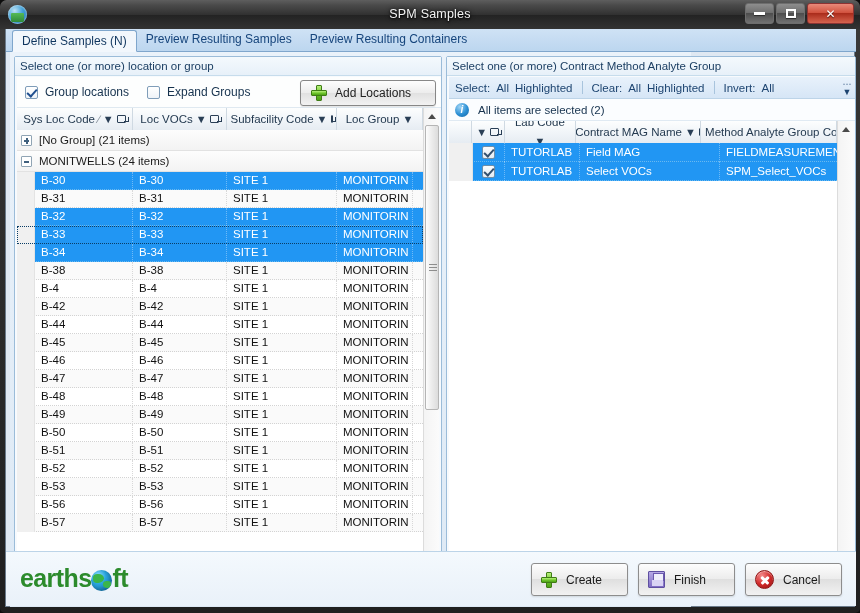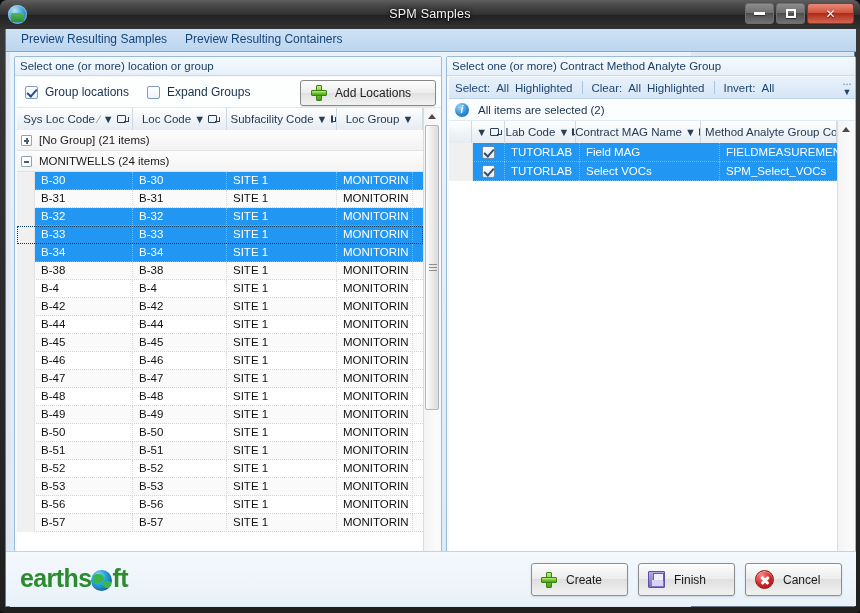--- a/index.html
+++ b/index.html
@@ -388,20 +388,21 @@
         </div>
       <div class="winbtn close">
           <span class="g">✕</span>
         </div>
     </div>
   </div>
 
   <div class="window-inner">
 
     <div class="tabstrip">
+      <div class="tab active">Define Samples (N)</div>
       <div class="tab">Preview Resulting Samples</div>
       <div class="tab">Preview Resulting Containers</div>
     </div>
 
     <div class="body-area">
 
       <div class="panel panel-left">
         <div class="panel-caption">Select one (or more) location or group</div>
 
         <div class="opt-row">
@@ -420,21 +421,21 @@
         </div>
 
         <div class="grid-head" style="top:51px; width:406px;">
           <div class="gh-cell" style="width:116px;">
             <span>Sys Loc Code</span>
             <span class="sortasc">∕</span>
             <span class="ficon">▼</span>
             <span class="pin"></span>
           </div>
           <div class="gh-cell" style="width:94px;">
-            <span>Loc Code</span>
+            <span>Loc VOCs</span>
             <span class="ficon">▼</span>
             <span class="pin"></span>
           </div>
           <div class="gh-cell" style="width:110px;">
             <span>Subfacility Code</span>
             <span class="ficon">▼</span>
             <span class="pin"></span>
           </div>
           <div class="gh-cell" style="width:86px;">
             <span>Loc Group</span>
@@ -652,21 +653,21 @@
           <span class="info-ico">i</span>
           <span>All items are selected (2)</span>
         </div>
 
         <div class="grid-head" style="top:64px; width:388px;">
           <div class="gh-cell" style="width:24px;"></div>
           <div class="gh-cell" style="width:36px;">
             <span class="ficon">▼</span>
             <span class="pin"></span>
           </div>
-          <div class="gh-cell" style="width:78px;">
+          <div class="gh-cell" style="width:78px;flex-direction:column;">
             <span>Lab Code</span>
             <span class="ficon">▼</span>
             <span class="pin"></span>
           </div>
           <div class="gh-cell" style="width:138px;">
             <span>Contract MAG Name</span>
             <span class="ficon">▼</span>
             <span class="pin"></span>
           </div>
           <div class="gh-cell" style="width:150px; justify-content:flex-start;">

